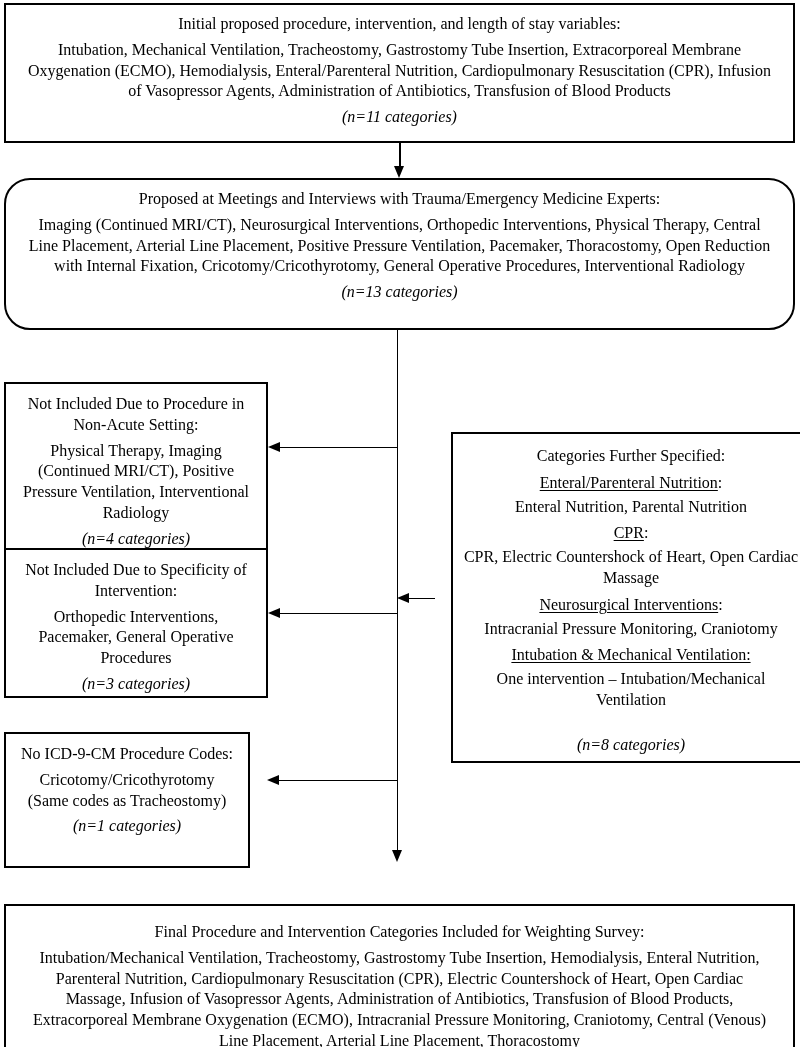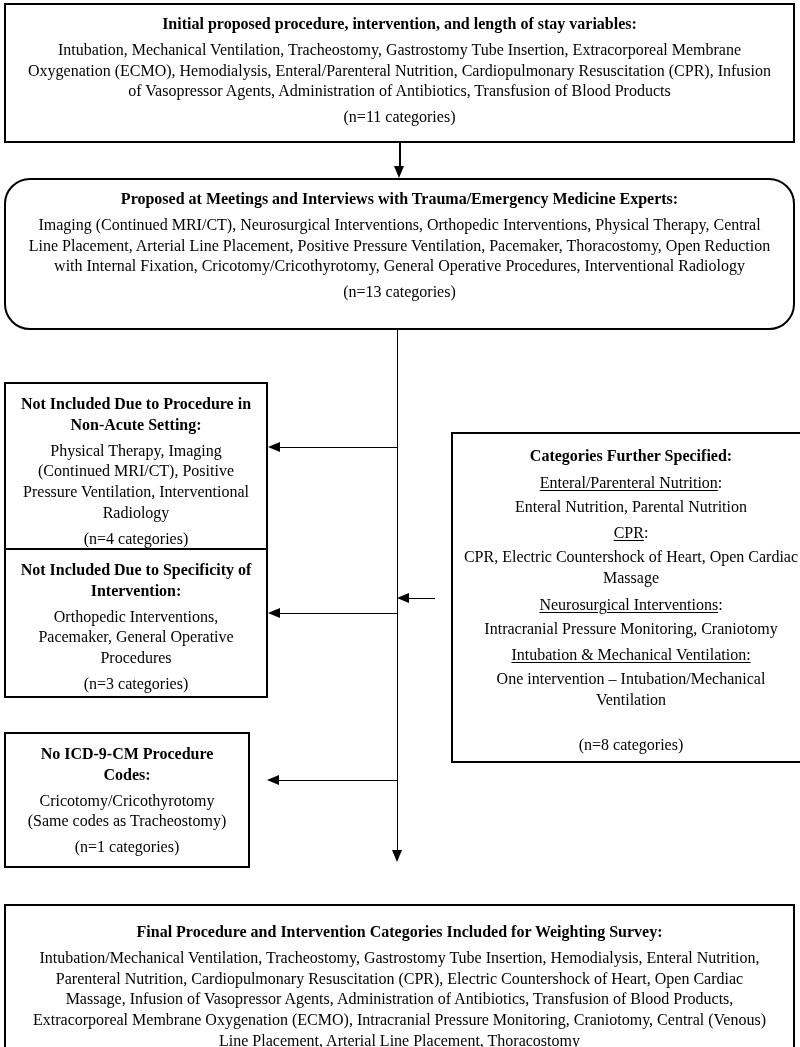--- a/index.html
+++ b/index.html
@@ -13,23 +13,23 @@
   }
   .fbox{
     position:absolute;
     box-sizing:border-box;
     border:2px solid #000000;
     background:#ffffff;
     text-align:center;
     font-size:16px;
     line-height:1.3;
   }
-  .box-title{font-weight:bold;margin-bottom:5px;}
+  .box-title{font-weight:normal;margin-bottom:5px;}
   .box-body{white-space:pre-line;}
-  .box-count{margin-top:5px;}
+  .box-count{margin-top:5px;font-style:italic;}
   
   .wide{left:4px;width:791px;padding:9px 22px 8px 22px;}
   
   .leftcol{left:4px;width:264px;padding:10px 12px 8px 12px;}
   
   .spec{left:451px;top:432px;width:360px;height:331px;padding:12px 10px 8px 10px;}
   .spec-term{margin-top:6px;}
   .spec-items{margin-top:3px;}
   .u{text-decoration:underline;text-underline-offset:2px;}
   .spec .box-count{margin-top:24px;}

